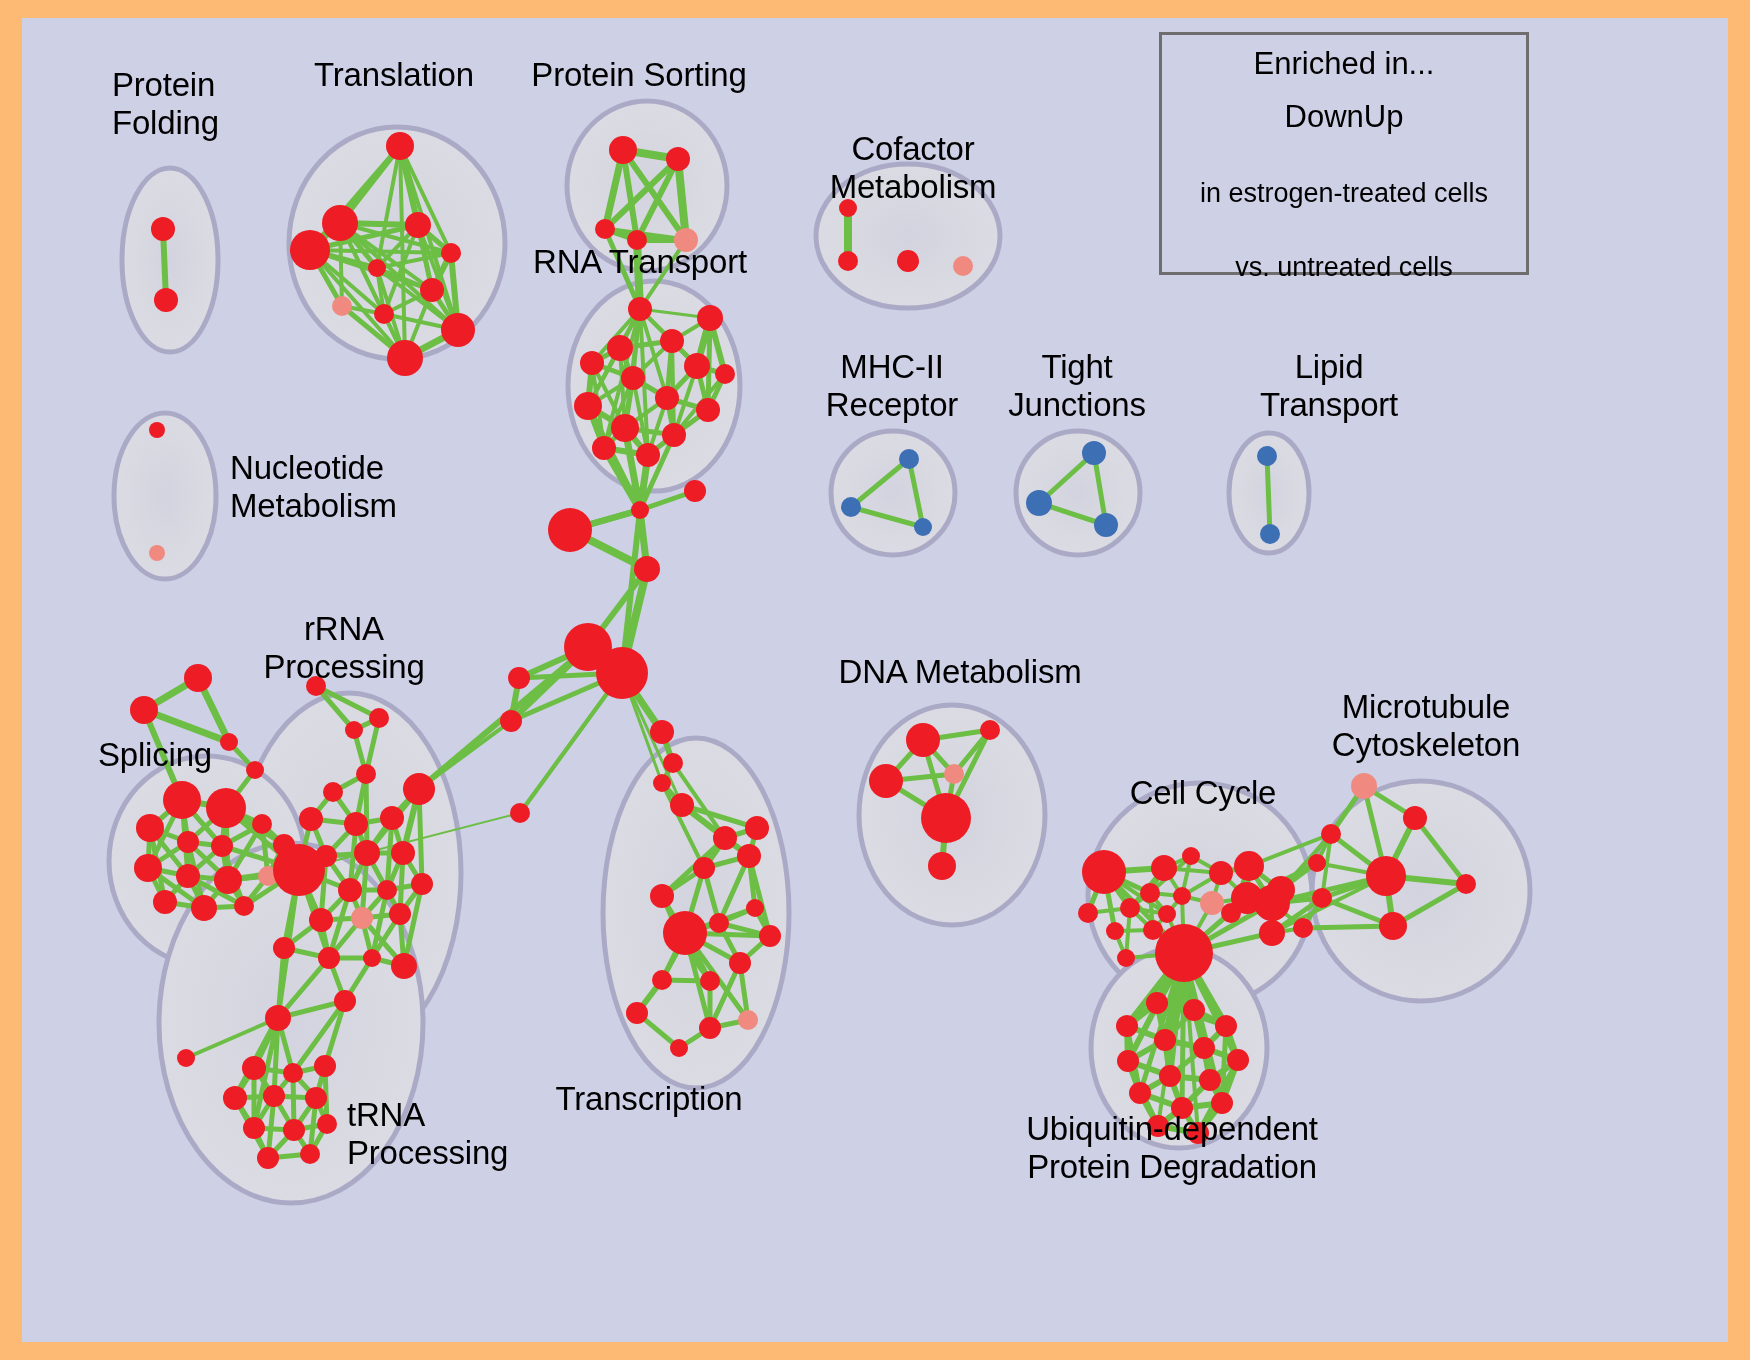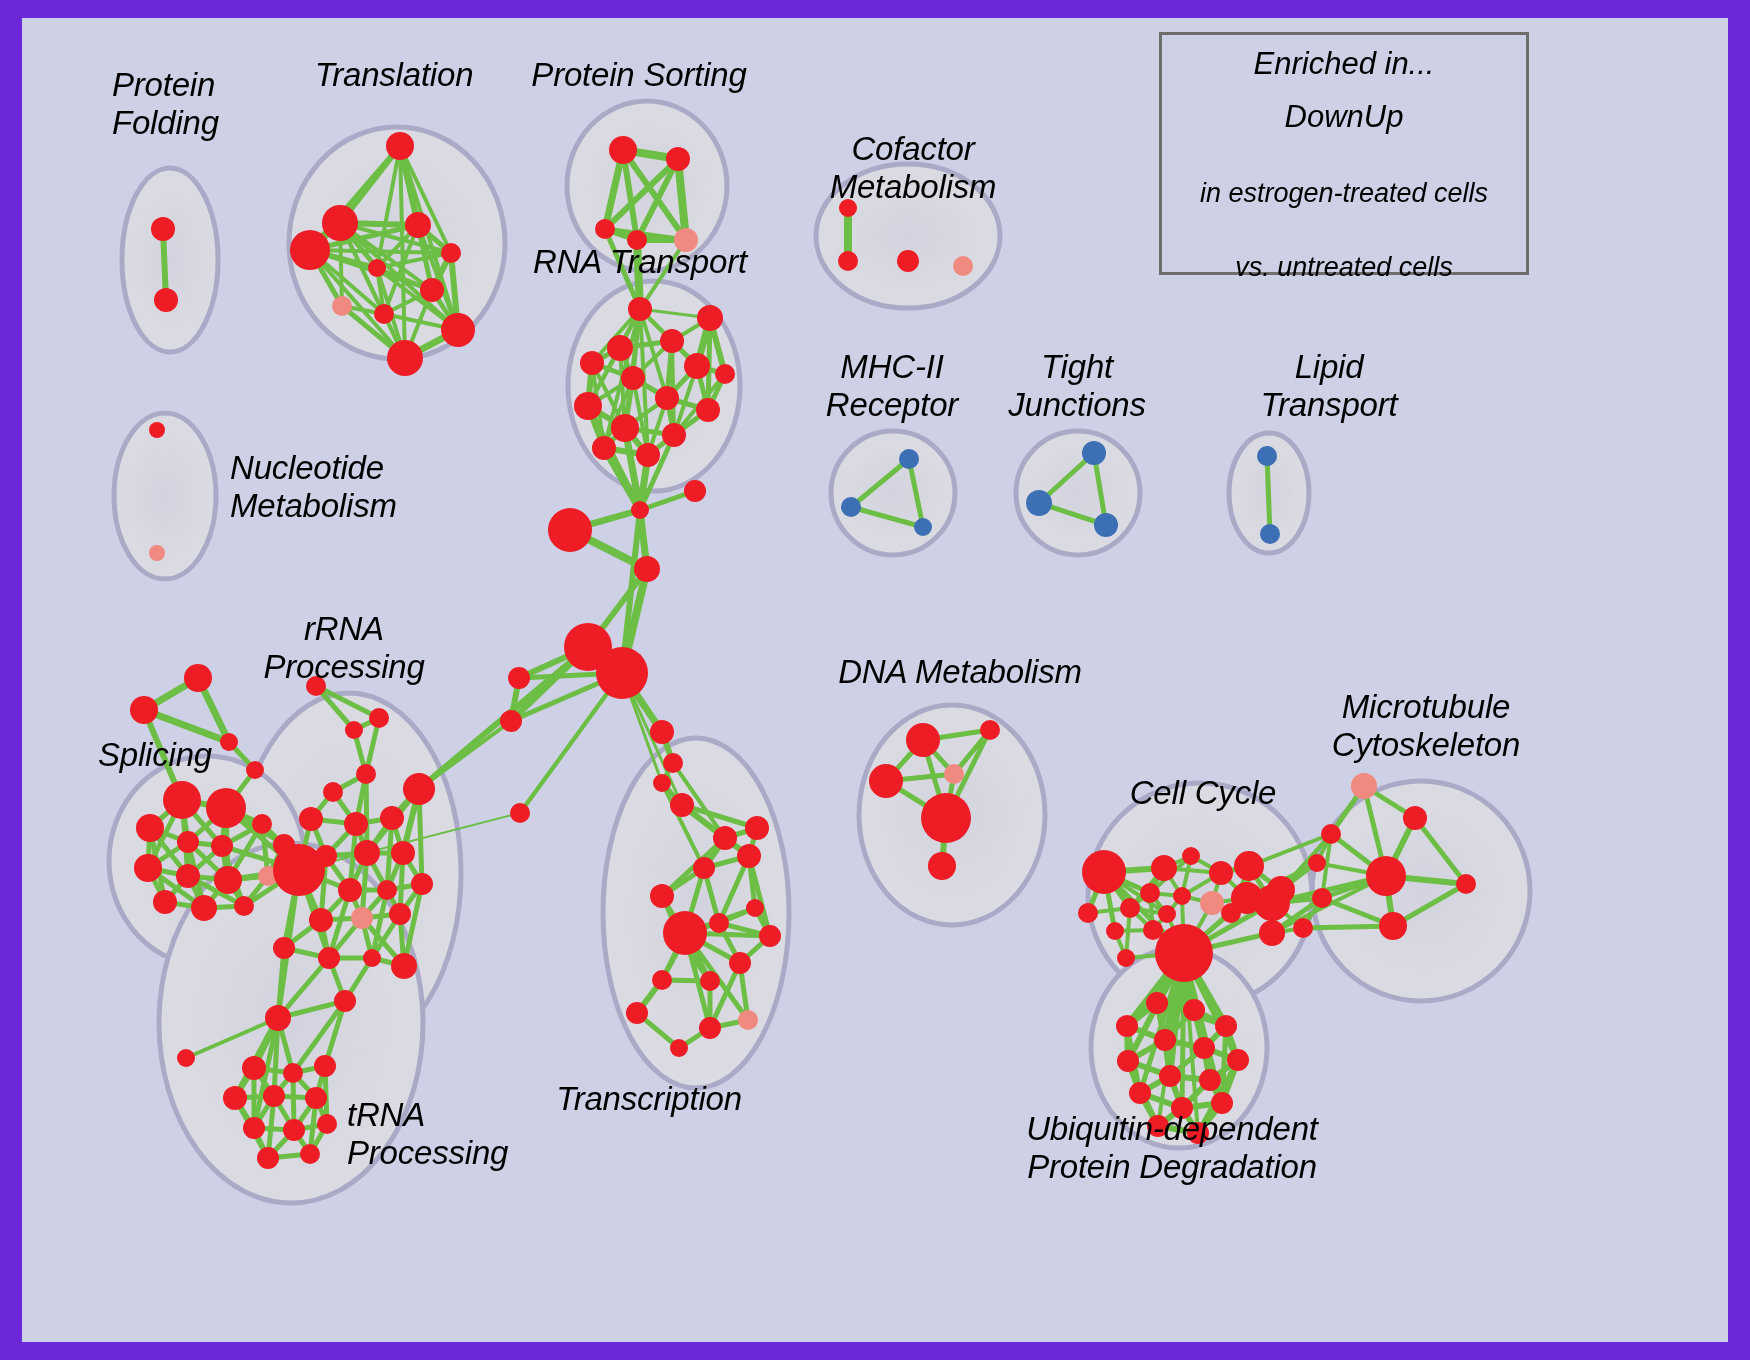--- a/index.html
+++ b/index.html
@@ -4,24 +4,23 @@
 <style>
   html, body {
     margin: 0;
     padding: 0;
     background: #ffffff;
   }
   #canvas-wrap {
     position: relative;
     width: 1750px;
     height: 1360px;
-    background: #6d28d9;
+    background: #fdba74;
     font-family: "Liberation Sans", sans-serif;
     overflow: hidden;
-    font-style: italic;
   }
   #plot-area {
     position: absolute;
     left: 22px;
     top: 18px;
     width: 1706px;
     height: 1324px;
     background: #ced0e6;
   }
   svg.net {

